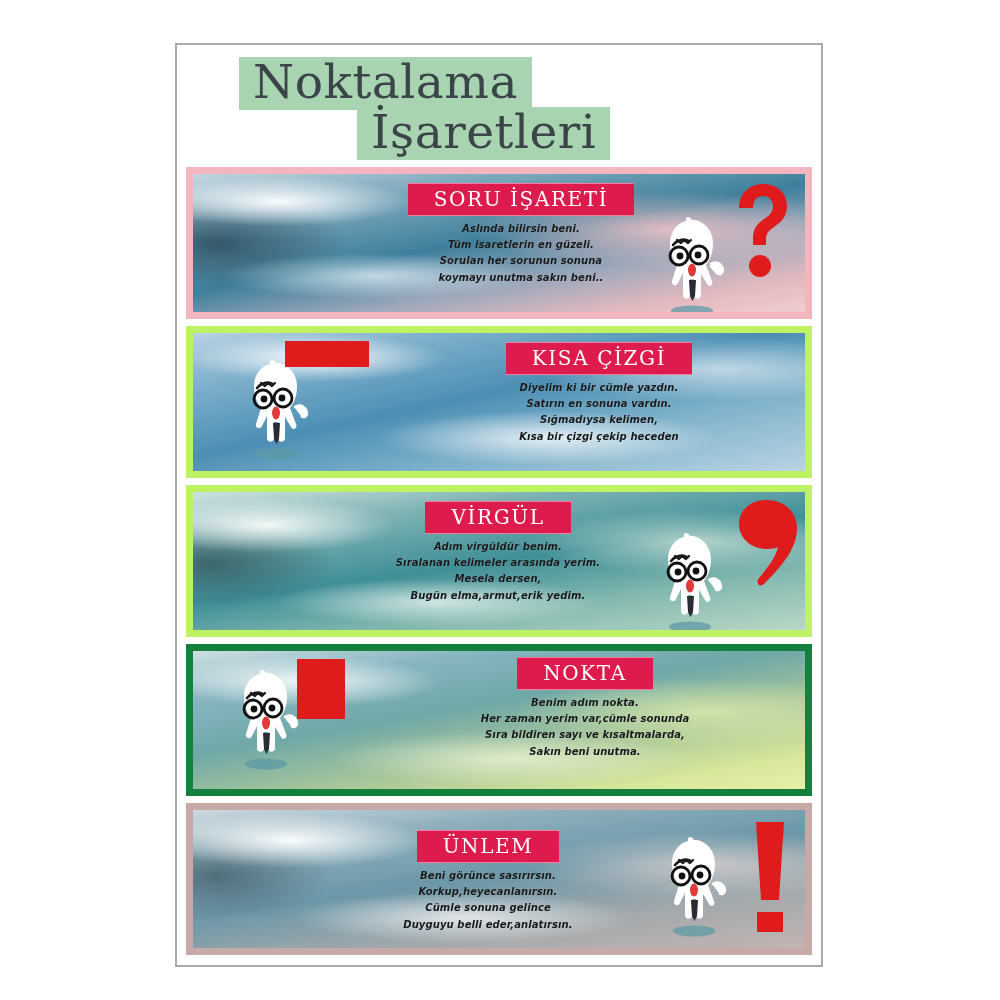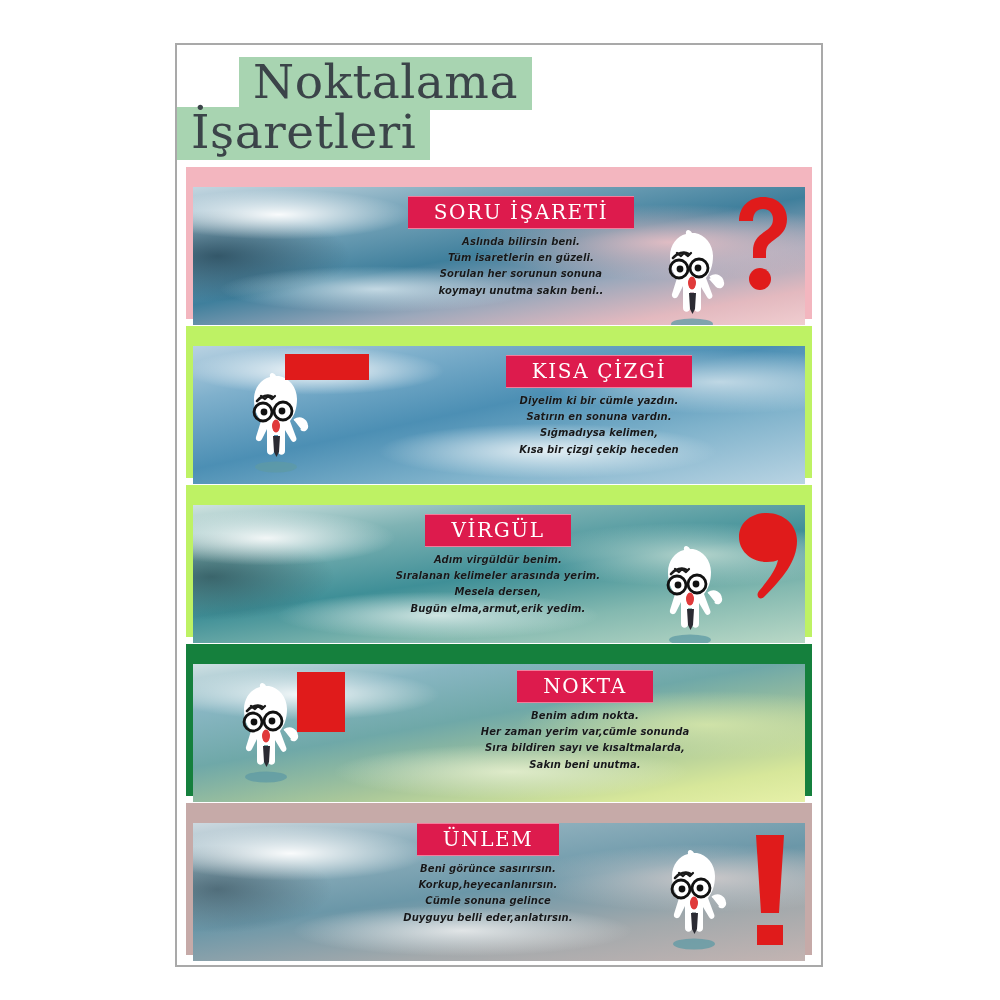--- a/index.html
+++ b/index.html
@@ -36,36 +36,35 @@
     color:#3b4449;
     letter-spacing:.5px;
     white-space:pre;
   }
   .title-line .hl{
     background:#a8d4b1;
     padding:1px 14px 3px 14px;
     display:inline-block;
   }
   .title-row1{text-align:left;padding-left:62px;}
-  .title-row2{text-align:left;margin-top:-3px;}
+  .title-row2{text-align:left;padding-left:180px;margin-top:-3px;}
 
   
   .section{
     position:relative;
     margin:0 9px 7px 9px;
     padding:7px;
     box-sizing:border-box;
     height:152px;
   }
   .photo{
     position:relative;
     width:100%;height:100%;
     overflow:hidden;
     box-sizing:border-box;
-    margin-top:13px;
   }
   
   .sky{
     position:absolute;inset:0;
     background:
       radial-gradient(ellipse 40% 26% at 16% 22%, rgba(255,255,255,.92) 0%, rgba(255,255,255,0) 62%),
       radial-gradient(ellipse 34% 20% at 34% 70%, rgba(255,255,255,.75) 0%, rgba(255,255,255,0) 65%),
       radial-gradient(ellipse 46% 30% at 72% 18%, rgba(255,255,255,.68) 0%, rgba(255,255,255,0) 66%),
       radial-gradient(ellipse 40% 26% at 88% 78%, rgba(255,255,255,.55) 0%, rgba(255,255,255,0) 68%),
       radial-gradient(ellipse 30% 40% at 6% 55%, rgba(40,70,86,.55) 0%, rgba(40,70,86,0) 70%),
@@ -142,21 +141,21 @@
     text-shadow:0 0 1px rgba(255,255,255,.35);
   }
   .lines div{white-space:nowrap;}
 
   
   .block{position:absolute;}
   .b1{left:178px;top:9px;width:300px;text-align:center;}
   .b2{left:256px;top:9px;width:300px;text-align:center;}
   .b3{left:140px;top:9px;width:330px;text-align:center;}
   .b4{left:232px;top:6px;width:320px;text-align:center;}
-  .b5{left:140px;top:0;width:310px;text-align:center;}
+  .b5{left:140px;top:20px;width:310px;text-align:center;}
 
   
   .mascot{position:absolute;width:78px;height:104px;}
   .m1{right:74px;top:40px;}
   .m2{left:44px;top:24px;}
   .m3{right:76px;top:38px;}
   .m4{left:34px;top:16px;}
   .m5{right:72px;top:24px;}
 
   

